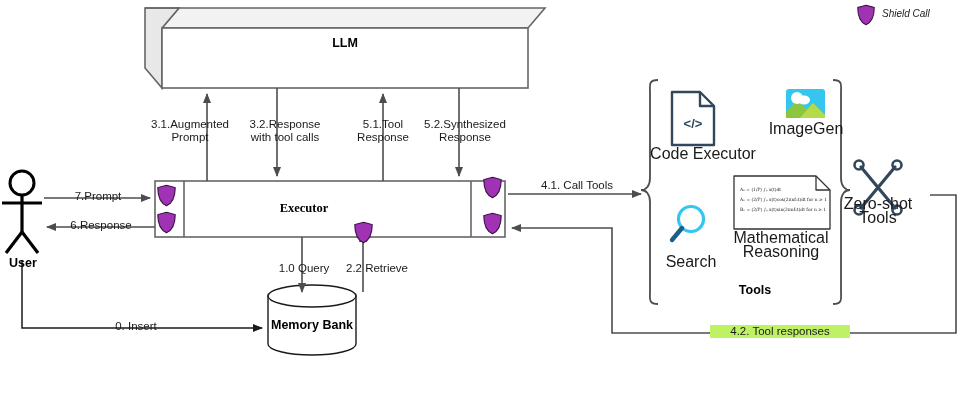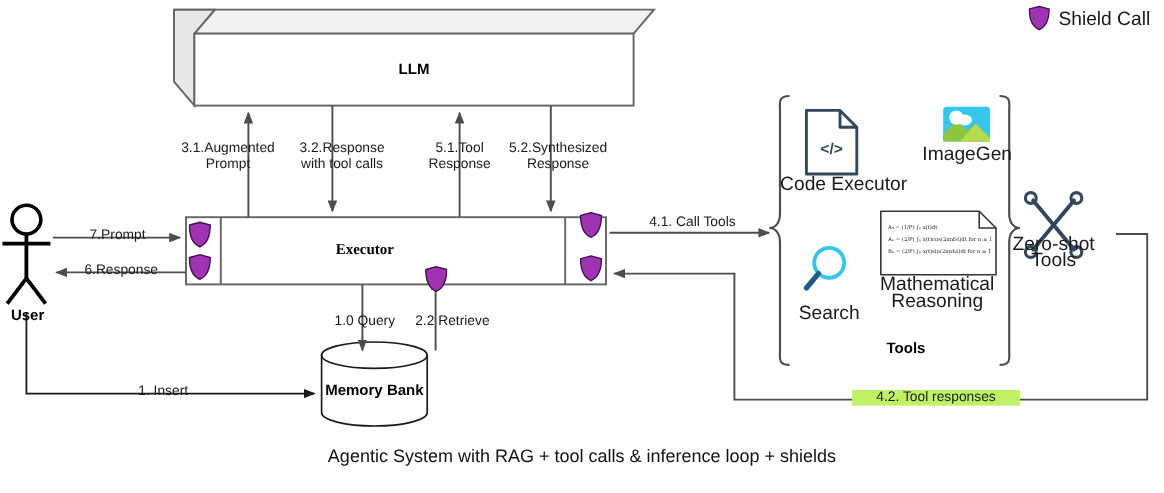--- a/index.html
+++ b/index.html
@@ -6,21 +6,21 @@
   body{width:970px;height:411px;position:relative;overflow:hidden;
        font-family:"Liberation Sans","DejaVu Sans",sans-serif;color:#000;}
   #stage{position:absolute;left:0;top:0;width:970px;height:411px;}
   #stage > svg{position:absolute;left:0;top:0;}
   .lbl{position:absolute;font-size:11.5px;line-height:13px;color:#1a1a1a;
        text-align:center;white-space:pre-line;}
   .node-title{position:absolute;font-size:12.5px;font-weight:bold;text-align:center;}
   .tool-cap{position:absolute;font-size:16px;line-height:14px;text-align:center;color:#1a1a1a;}
   #caption{position:absolute;left:0;top:372px;width:970px;text-align:center;
            font-size:15px;color:#111;}
-  .legend-text{position:absolute;font-size:16px;color:#1a1a1a;}
+  .legend-text{position:absolute;font-size:10px;color:#1a1a1a;font-style:italic;}
 </style>
 </head>
 <body>
 
 <div id="stage">
 
   <svg width="970" height="411">
     <defs>
       <marker id="arrow" markerWidth="10" markerHeight="8" refX="9" refY="4" orient="auto" markerUnits="userSpaceOnUse">
         <path d="M0,0 L10,4 L0,8 z" fill="#1a1a1a"></path>
@@ -136,35 +136,35 @@
     </g>
 
     <use href="#shield" x="157" y="184" width="19" height="23"></use>
     <use href="#shield" x="157" y="211" width="19" height="23"></use>
     <use href="#shield" x="354" y="221" width="19" height="23"></use>
     <use href="#shield" x="483" y="176" width="19" height="23"></use>
     <use href="#shield" x="483" y="212" width="19" height="23"></use>
     <use href="#shield" x="857" y="4" width="18" height="22"></use>
   </svg>
 
-  <div class="node-title" style="left:162px;top:51px;width:366px;">LLM</div>
+  <div class="node-title" style="left:162px;top:36px;width:366px;">LLM</div>
 
   <div class="node-title" style="left:184px;top:201px;width:240px;font-family:Liberation Serif, serif;">Executor</div>
 
   <div class="node-title" style="left:268px;top:318px;width:88px;">Memory Bank</div>
 
   <div class="node-title" style="left:0px;top:256px;width:46px;">User</div>
 
   <div class="node-title" style="left:710px;top:283px;width:90px;">Tools</div>
 
   <div class="lbl" style="left:52px;top:190px;width:92px;">7.Prompt</div>
 
   <div class="lbl" style="left:52px;top:219px;width:98px;">6.Response</div>
 
-  <div class="lbl" style="left:66px;top:320px;width:140px;">1. Insert</div>
+  <div class="lbl" style="left:66px;top:320px;width:140px;">0. Insert</div>
 
   <div class="lbl" style="left:262px;top:262px;width:84px;">1.0 Query</div>
 
   <div class="lbl" style="left:330px;top:262px;width:94px;">2.2 Retrieve</div>
 
   <div class="lbl" style="left:142px;top:118px;width:96px;">3.1.Augmented
 Prompt</div>
 
   <div class="lbl" style="left:233px;top:118px;width:104px;">3.2.Response
 with tool calls</div>
@@ -186,15 +186,14 @@
   <div class="tool-cap" style="left:843px;top:197px;width:70px;">Zero-shot
 Tools</div>
 
   <div class="tool-cap" style="left:729px;top:231px;width:104px;">Mathematical
 Reasoning</div>
 
   <div class="tool-cap" style="left:658px;top:255px;width:66px;">Search</div>
 
   <div class="legend-text" style="left:882px;top:8px;">Shield Call</div>
 
-  <div id="caption">Agentic System with RAG + tool calls &amp; inference loop + shields</div>
 
 </div>
 
 </body></html>

